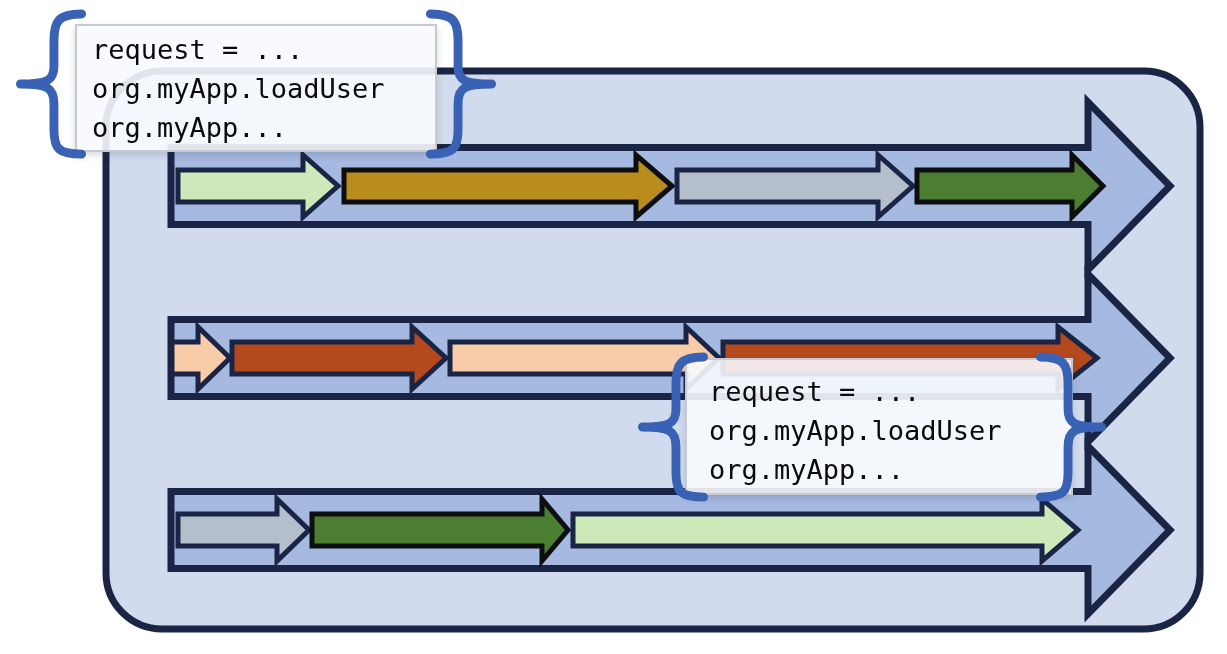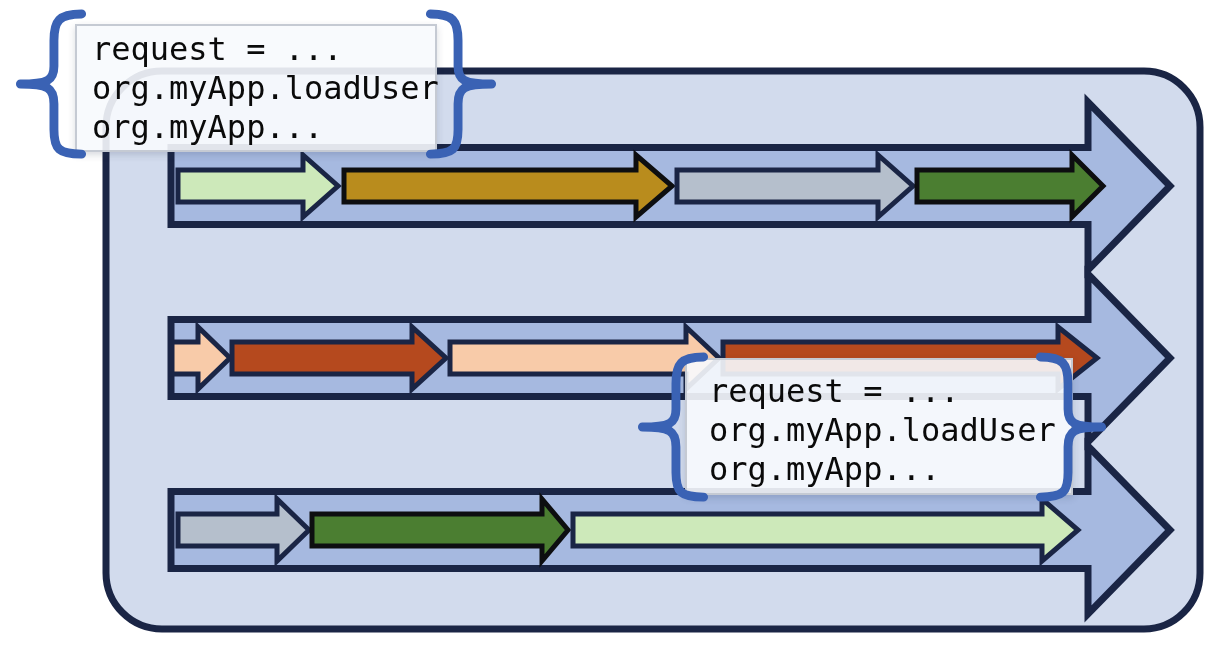--- a/index.html
+++ b/index.html
@@ -10,21 +10,21 @@
     font-family:"DejaVu Sans Mono","Liberation Mono",monospace;
   }
   .diagram-svg{position:absolute;left:0;top:0;}
   .callout{
     position:absolute;
     background:rgba(247,250,253,0.9);
     border:2px solid #c5cad3;
     box-shadow:0 3px 7px rgba(40,50,80,0.18);
     box-sizing:border-box;
     color:#0a0a0a;
-    font-size:32px;
+    font-size:27px;
     line-height:39px;
   }
   .callout-1{left:75px;top:24px;width:362px;height:128px;padding:4px 0 0 15px;}
   .callout-2{left:685px;top:358px;width:388px;height:137px;padding:12px 0 0 22px;}
   .code-line{white-space:pre;}
   .brace{position:absolute;width:72px;height:150px;}
   .brace-1-left{left:14px;top:9px;}
   .brace-1-right{left:426px;top:9px;}
   .brace-2-left{left:636px;top:352px;}
   .brace-2-right{left:1036px;top:352px;}

